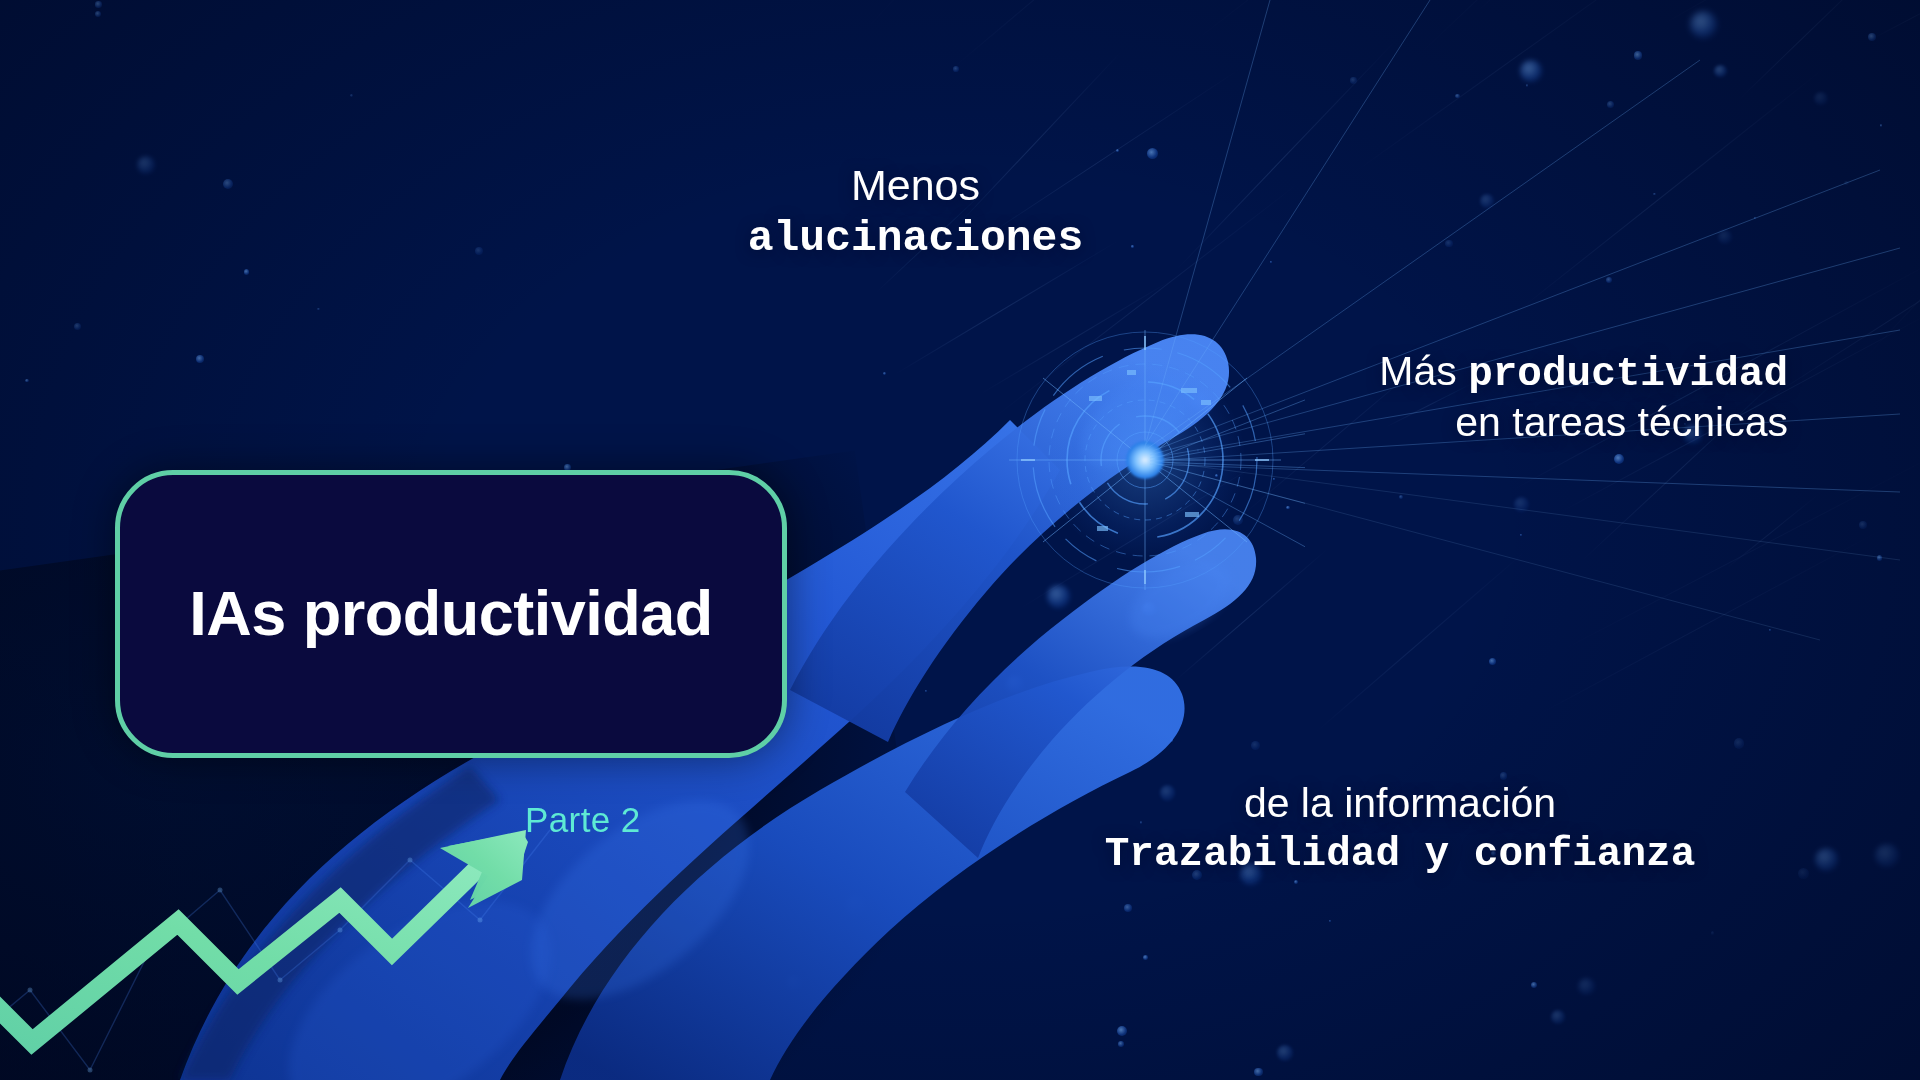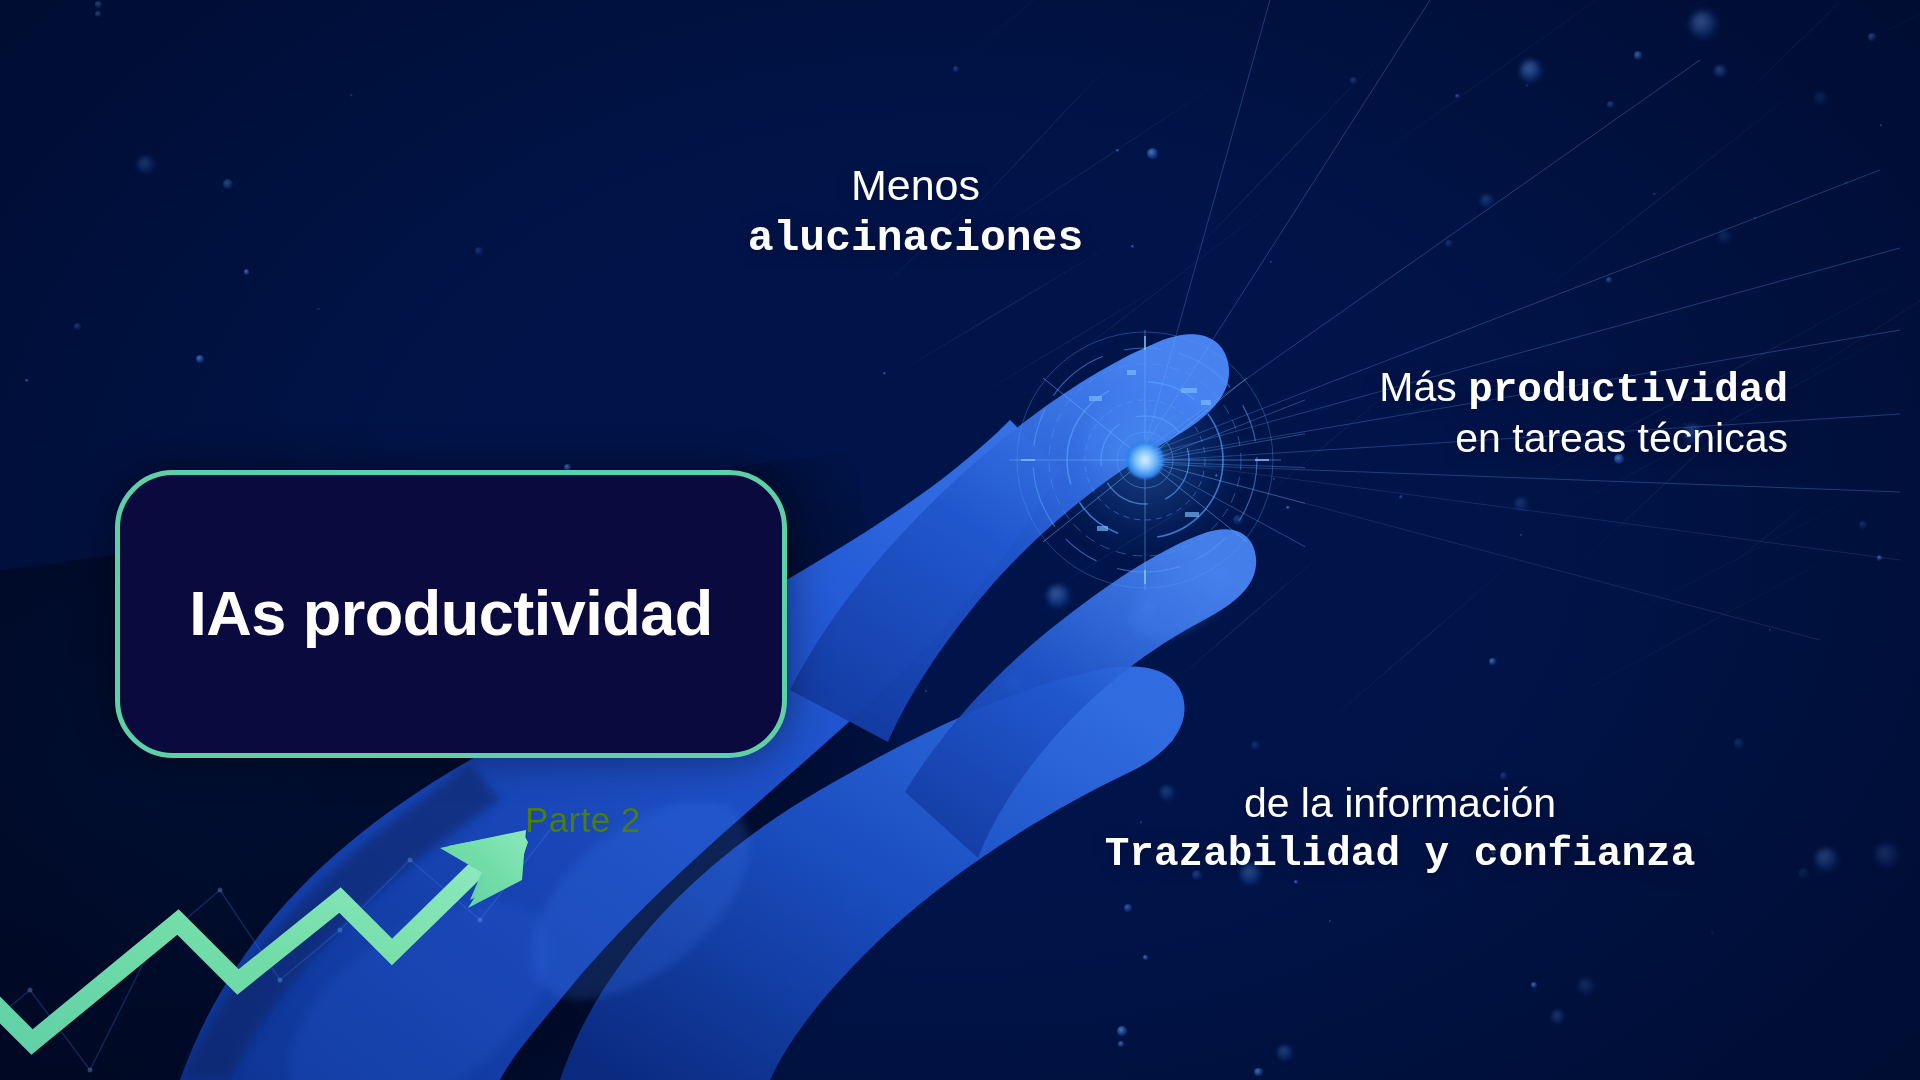--- a/index.html
+++ b/index.html
@@ -101,21 +101,21 @@
     line-height:1.13;
     letter-spacing:-.5px;
     padding:0 18px;
   }
   .title-inner .ln{display:block;white-space:nowrap;}
   .title-inner .ln-vs{font-size:59px;}
 
   
   .parte{
     position:absolute;left:525px;top:800px;
-    color:#4d7c0f;
+    color:#5eead4;
     font-size:35px;
     font-weight:300;
     letter-spacing:.4px;
     white-space:nowrap;
   }
 
   
   .callout{
     position:absolute;
     color:#ffffff;
@@ -127,21 +127,21 @@
   .callout .bold{font-weight:700;font-family:Liberation Mono, monospace;}
 
   .callout-hallucinations{
     left:673px;top:120px;
     width:485px;
     text-align:center;
     font-size:43px;
     margin-top:40px;
   }
   .callout-productivity{
-    right:132px;top:364px;
+    right:132px;top:348px;
     text-align:right;
     font-size:41px;
   }
   .callout-traceability{
     left:1100px;top:780px;
     width:600px;
     text-align:center;
     font-size:41px;
   }
 </style>

